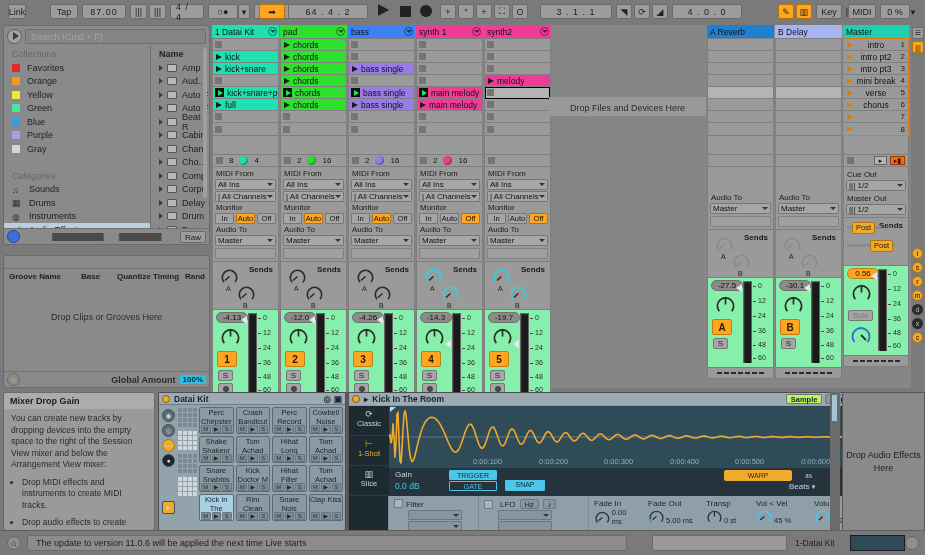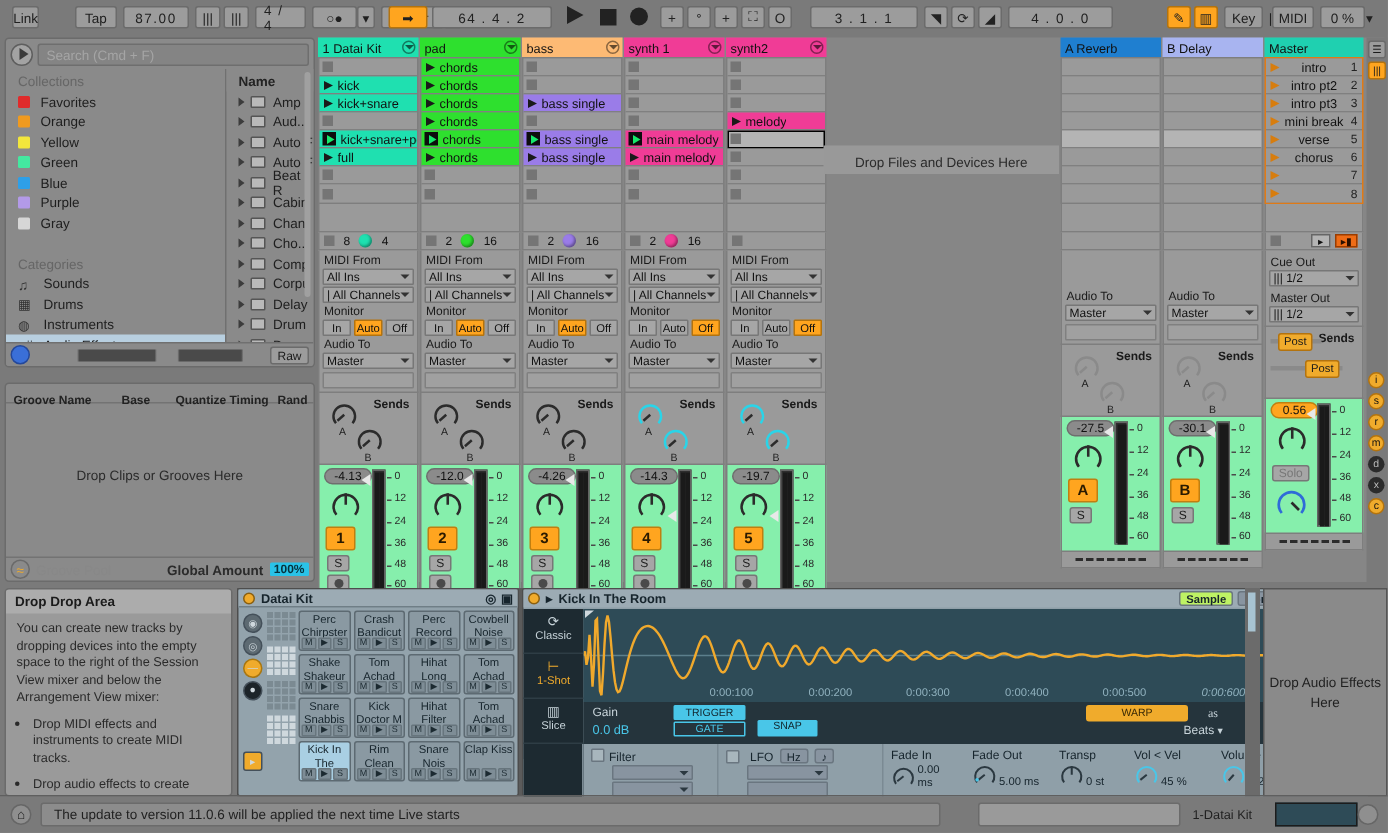--- a/index.html
+++ b/index.html
@@ -55,21 +55,21 @@
   .bscroll { position:absolute; right:2px; top:2px; width:4px; height:150px; background:#a0a0a0; border-radius:2px; }
   .raw { position:absolute; left:0; bottom:0; width:100%; height:16px; background:#8a8a8a;
          border-top:1px solid #707070; display:flex; align-items:center; padding:0 3px; }
   .raw-btn { margin-left:auto; height:12px; padding:0 4px; background:#9c9c9c; border:1px solid #6b6b6b;
              border-radius:2px; font-size:8px; line-height:11px; }
 
   
   .groove { position:absolute; left:3px; top:255px; width:207px; height:133px; background:#8a8a8a;
             border:1px solid #6b6b6b; border-radius:3px; }
   .ghead { display:flex; height:13px; border-bottom:1px solid #737373; font-weight:bold; font-size:8px; color:#222; }
-  .ghead div { padding-left:5px; padding-top:6px; }
+  .ghead div { padding-left:5px; padding-top:16px; }
   .gbody { height:96px; display:flex; align-items:center; justify-content:center; color:#2b2b2b; font-size:9px; }
   .gfoot { position:absolute;left:0;bottom:0;width:100%;height:16px;display:flex;align-items:center;
            padding:0 3px; gap:4px; border-top:1px solid #737373; }
   .gfoot .gp { color:#888; font-size:9px; }
   .gamt { margin-left:auto; font-size:9px; color:#2b2b2b; font-weight:bold; }
   .gval { background:#29c3e8; color:#06323d; font-size:8px; padding:0 3px; border-radius:1px; font-weight:bold;}
 
   
   .helpbox { position:absolute; left:3px; top:392px; width:152px; height:139px; background:#9a9a9a;
              border:1px solid #6b6b6b; border-radius:3px; padding:0; overflow:hidden; }
@@ -479,21 +479,21 @@
     <div class="gbody">Drop Clips or Grooves Here</div>
     <div class="gfoot">
       <div style="width:13px;height:13px;border-radius:50%;background:#8a8a8a;border:1px solid #6a6a6a;color:#f0ab2c;font-size:9px;text-align:center;line-height:12px;">≈</div>
       <div class="gp">Groove Pool</div>
       <div class="gamt">Global Amount</div>
       <div class="gval">100%</div>
     </div>
   </div>
 
   <div class="helpbox">
-    <div class="helphead">Drop Drop Area</div>
+    <div class="helphead">Mixer Drop Gain</div>
     <div class="helpbody">
       <div>You can create new tracks by dropping devices into the empty space to the right of the Session View mixer and below the Arrangement View mixer:</div>
       <ul>
         <li>Drop MIDI effects and instruments to create MIDI tracks.</li>
         <li>Drop audio effects to create audio tracks.</li>
       </ul>
     </div>
   </div>
 
   <div class="session">
@@ -736,21 +736,21 @@
             <span></span>
             <span></span>
             <span></span>
             <span></span>
             <span></span>
             <span></span>
             <span></span>
           </div>
         </div>
         <div class="tcol">
-          <div class="thead" style="background:#fdba74">
+          <div class="thead" style="background:#3b82f6">
             <span>bass</span>
             <span class="dd">
               <i></i>
             </span>
           </div>
           <div class="slots">
             <div class="slot" style="background:#9a9a9a">
               <span class="sbtn"></span>
               <span class="nm"></span>
             </div>

